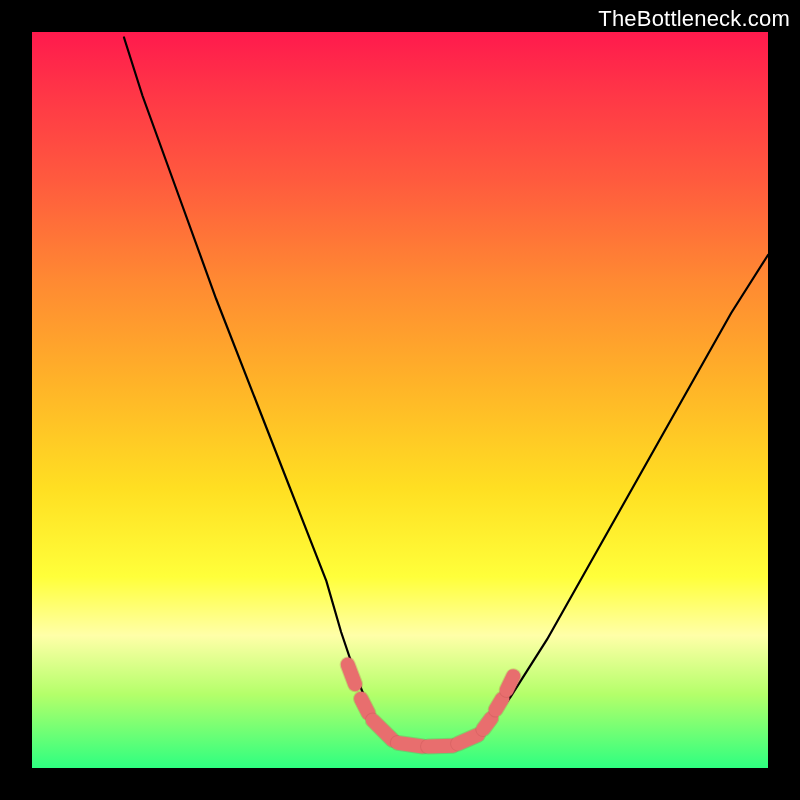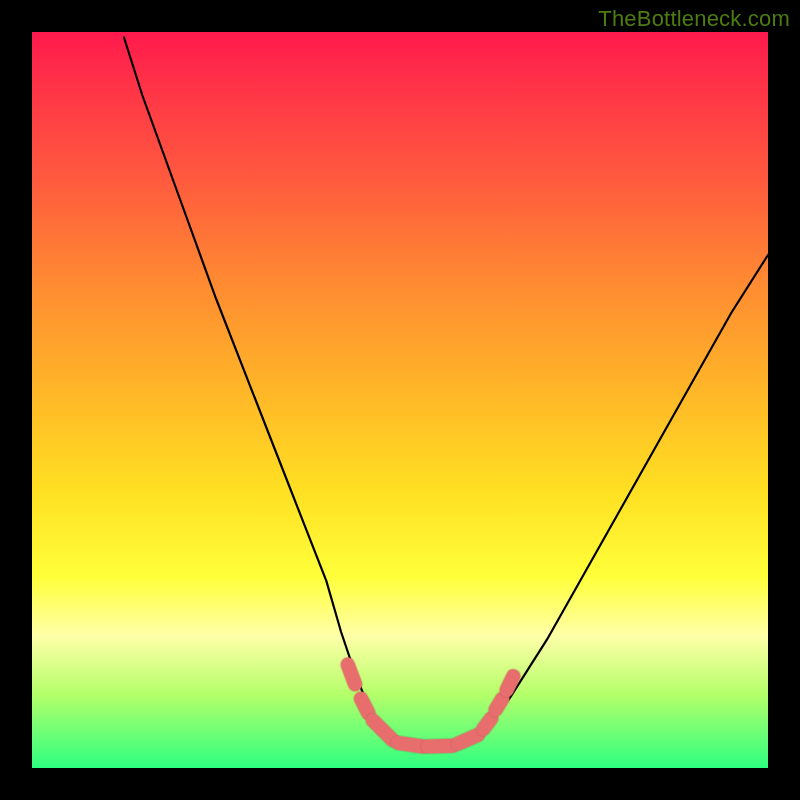--- a/index.html
+++ b/index.html
@@ -35,21 +35,21 @@
       #ffff3a 74%,
       #ffffa8 82%,
       #b4ff6a 90%,
       #2eff80 100%
     );
   }
   .watermark {
     position: absolute;
     top: 6px;
     right: 10px;
-    color: #4d7c0f;
+    color: #ffffff;
     font-size: 22px;
     font-weight: 400;
     letter-spacing: 0.2px;
     user-select: none;
   }
   svg.curve {
     position: absolute;
     left: 0;
     top: 0;
     width: 736px;

